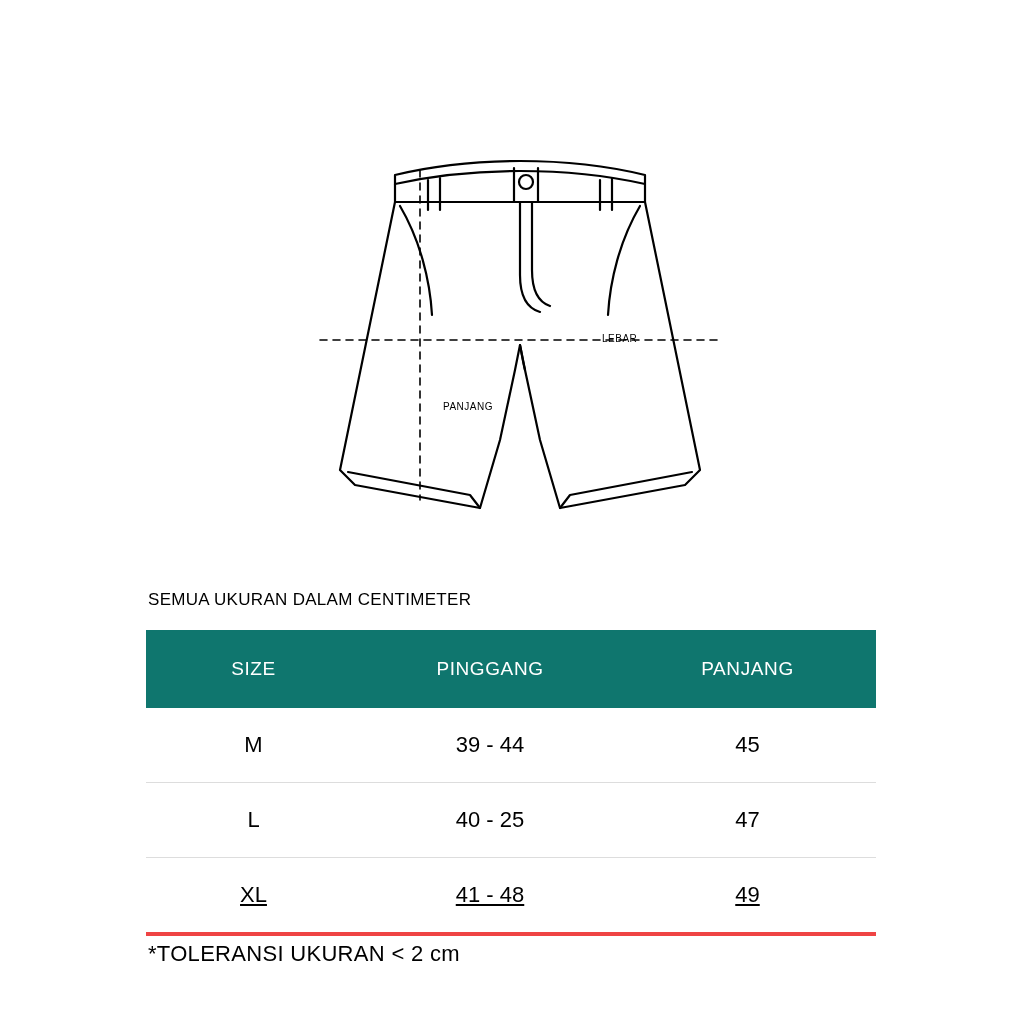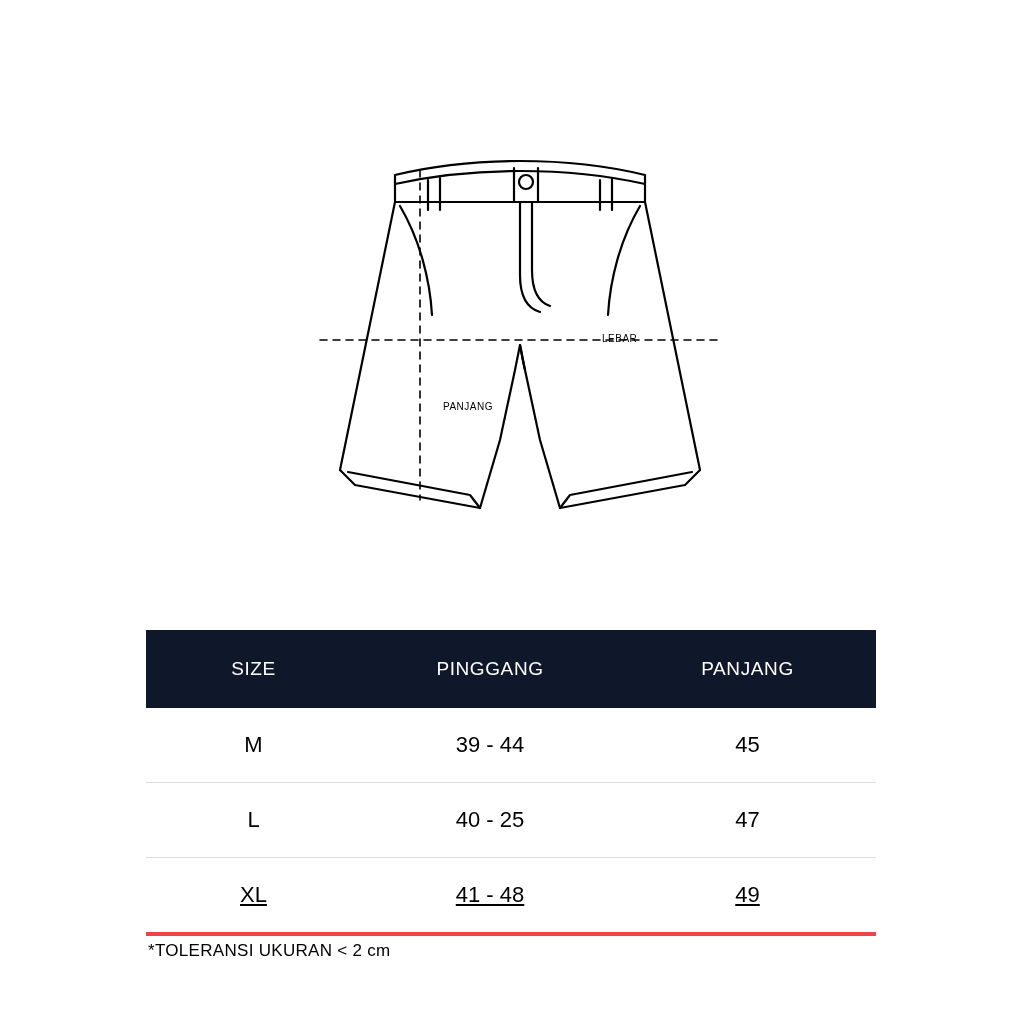--- a/index.html
+++ b/index.html
@@ -76,21 +76,21 @@
   
   .size-table {
     position: absolute;
     left: 146px;
     top: 630px;
     width: 730px;
     border-collapse: collapse;
     table-layout: fixed;
   }
   .size-table thead th {
-    background: #0f172a;
+    background: #0f766e;
     color: #ffffff;
     font-size: 19px;
     font-weight: normal;
     letter-spacing: 0.6px;
     height: 76px;
     vertical-align: middle;
     text-align: center;
     margin-left: 32px;
   }
   .size-table tbody td {
@@ -105,21 +105,21 @@
     text-decoration: underline;
   }
   .col-size { width: 215px; }
   .col-waist { width: 258px; }
   .col-length { width: 257px; }
 
   .tolerance-note {
     position: absolute;
     left: 148px;
     top: 941px;
-    font-size: 17px;
+    font-size: 22px;
     letter-spacing: 0.3px;
   }
 </style>
 </head>
 <body>
 
 <div class="page">
 
 
 
@@ -156,20 +156,21 @@
         <path d="M20 200 L420 200"></path>
         <path d="M120 30 L120 360"></path>
       </g>
     </svg>
   </div>
 
   <div class="dim-label lebar">LEBAR</div>
 
   <div class="dim-label panjang">PANJANG</div>
 
+  <div class="units-note">SEMUA UKURAN DALAM CENTIMETER</div>
 
   <table class="size-table">
     <colgroup>
       <col class="col-size">
       <col class="col-waist">
       <col class="col-length">
     </colgroup>
     <thead>
       <tr>
         <th>SIZE</th>

